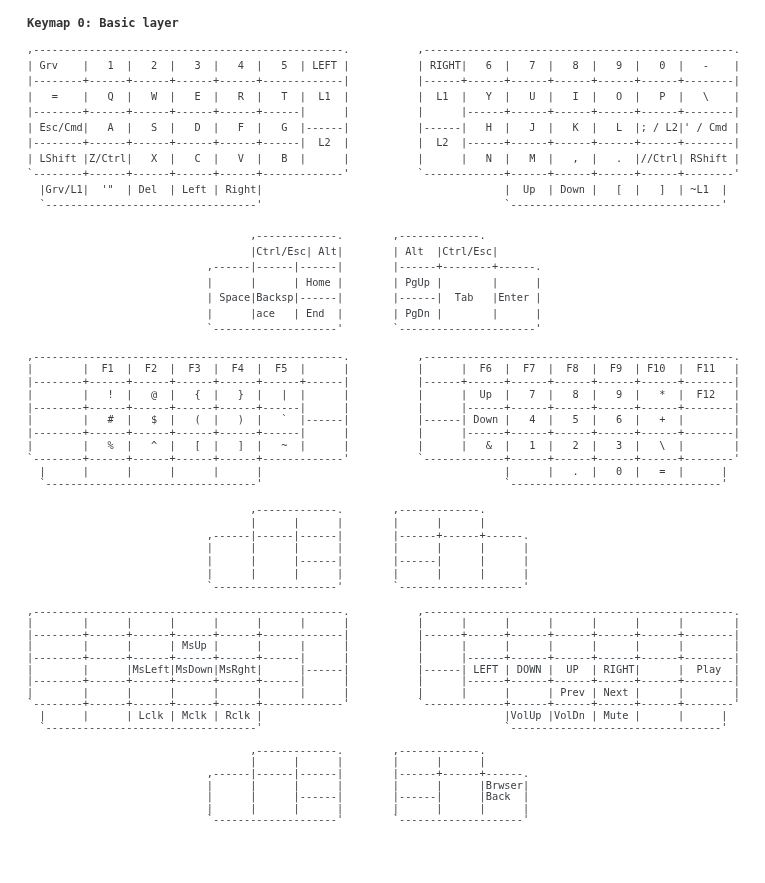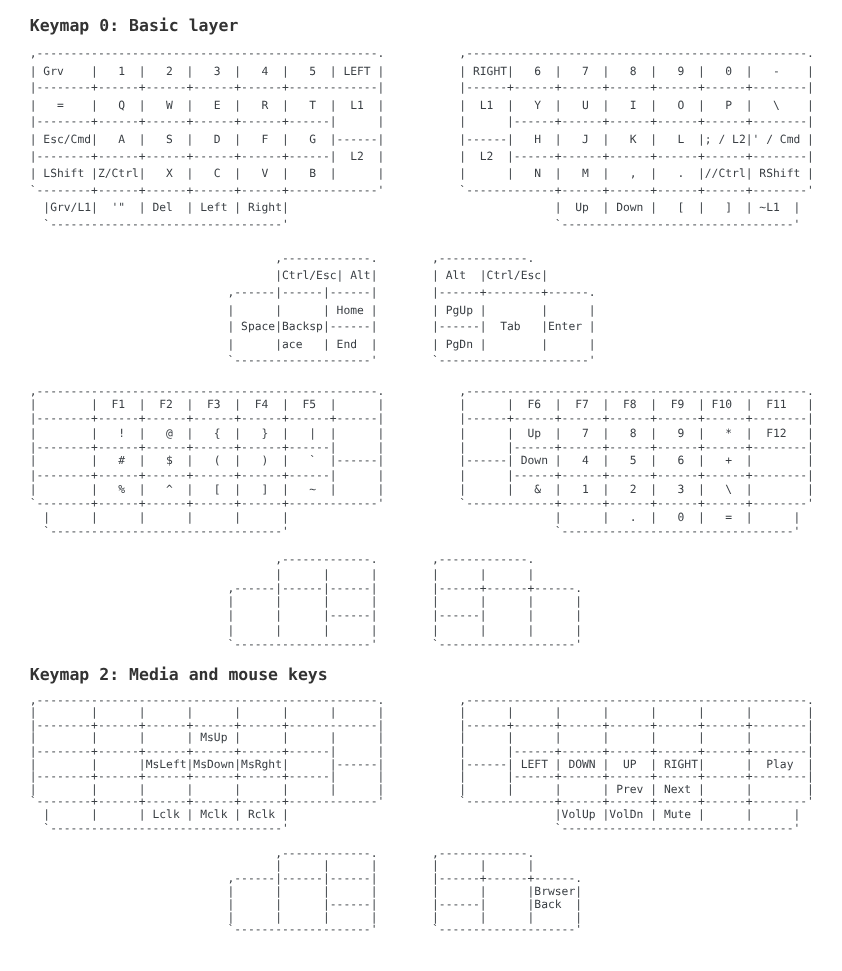--- a/index.html
+++ b/index.html
@@ -12,21 +12,21 @@
     height: 883px;
     overflow: hidden;
   }
   .doc {
     padding: 16px 0 0 27px;
     font-family: "DejaVu Sans Mono", "Liberation Mono", monospace;
     color: #333333;
   }
   .keymap-section { margin: 0; }
   .km-title {
-    font-size: 15px;
+    font-size: 12px;
     line-height: 14px;
     white-space: pre;
     margin: 0 0 12px 0;
     font-weight: bold;
     color: #333333;
   }
   .km-art {
     margin: 0 0 13px 0;
     font-family: "DejaVu Sans Mono", "Liberation Mono", monospace;
     font-size: 10.3px;
@@ -81,21 +81,20 @@
                                     ,-------------.        ,-------------.
                                     |      |      |        |      |      |
                              ,------|------|------|        |------+------+------.
                              |      |      |      |        |      |      |      |
                              |      |      |------|        |------|      |      |
                              |      |      |      |        |      |      |      |
                              `--------------------'        `--------------------'</pre>
   </section>
 
   <section class="keymap-section km2">
-    <div class="km-title">Keymap 2: Media and mouse keys</div>
     <pre class="km-art">,--------------------------------------------------.           ,--------------------------------------------------.
 |        |      |      |      |      |      |      |           |      |      |      |      |      |      |        |
 |--------+------+------+------+------+-------------|           |------+------+------+------+------+------+--------|
 |        |      |      | MsUp |      |      |      |           |      |      |      |      |      |      |        |
 |--------+------+------+------+------+------|      |           |      |------+------+------+------+------+--------|
 |        |      |MsLeft|MsDown|MsRght|      |------|           |------| LEFT | DOWN |  UP  | RIGHT|      |  Play  |
 |--------+------+------+------+------+------|      |           |      |------+------+------+------+------+--------|
 |        |      |      |      |      |      |      |           |      |      |      | Prev | Next |      |        |
 `--------+------+------+------+------+-------------'           `-------------+------+------+------+------+--------'
   |      |      | Lclk | Mclk | Rclk |                                       |VolUp |VolDn | Mute |      |      |

